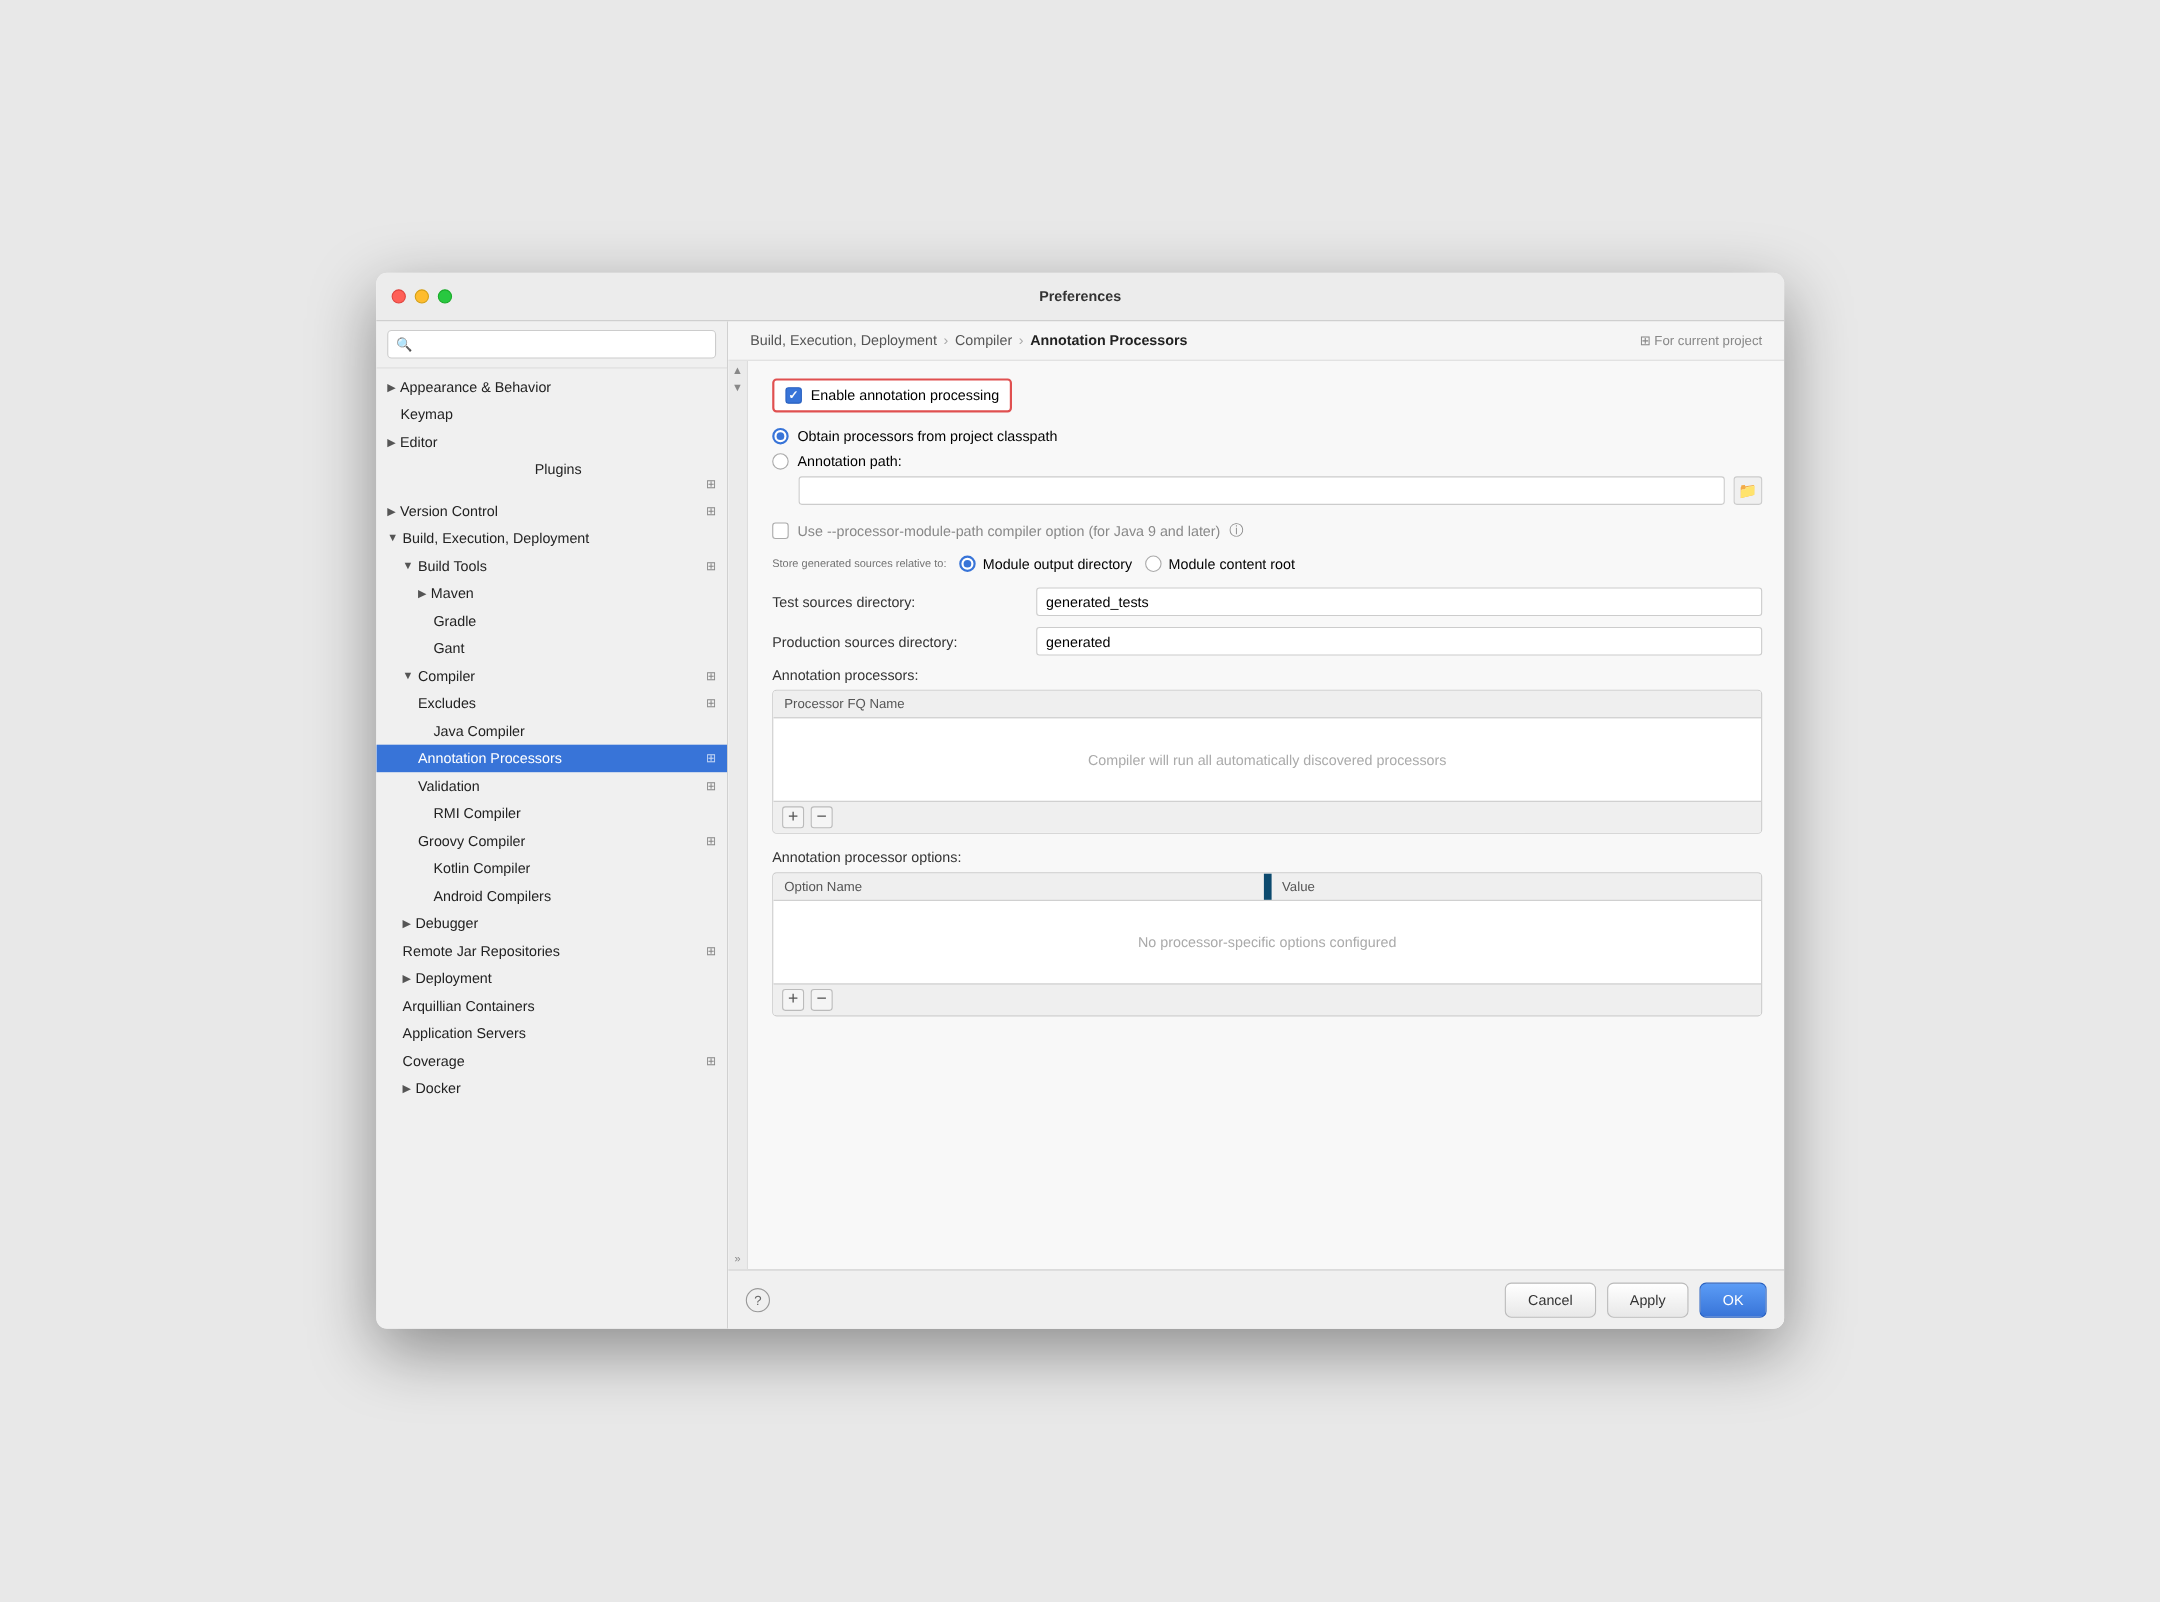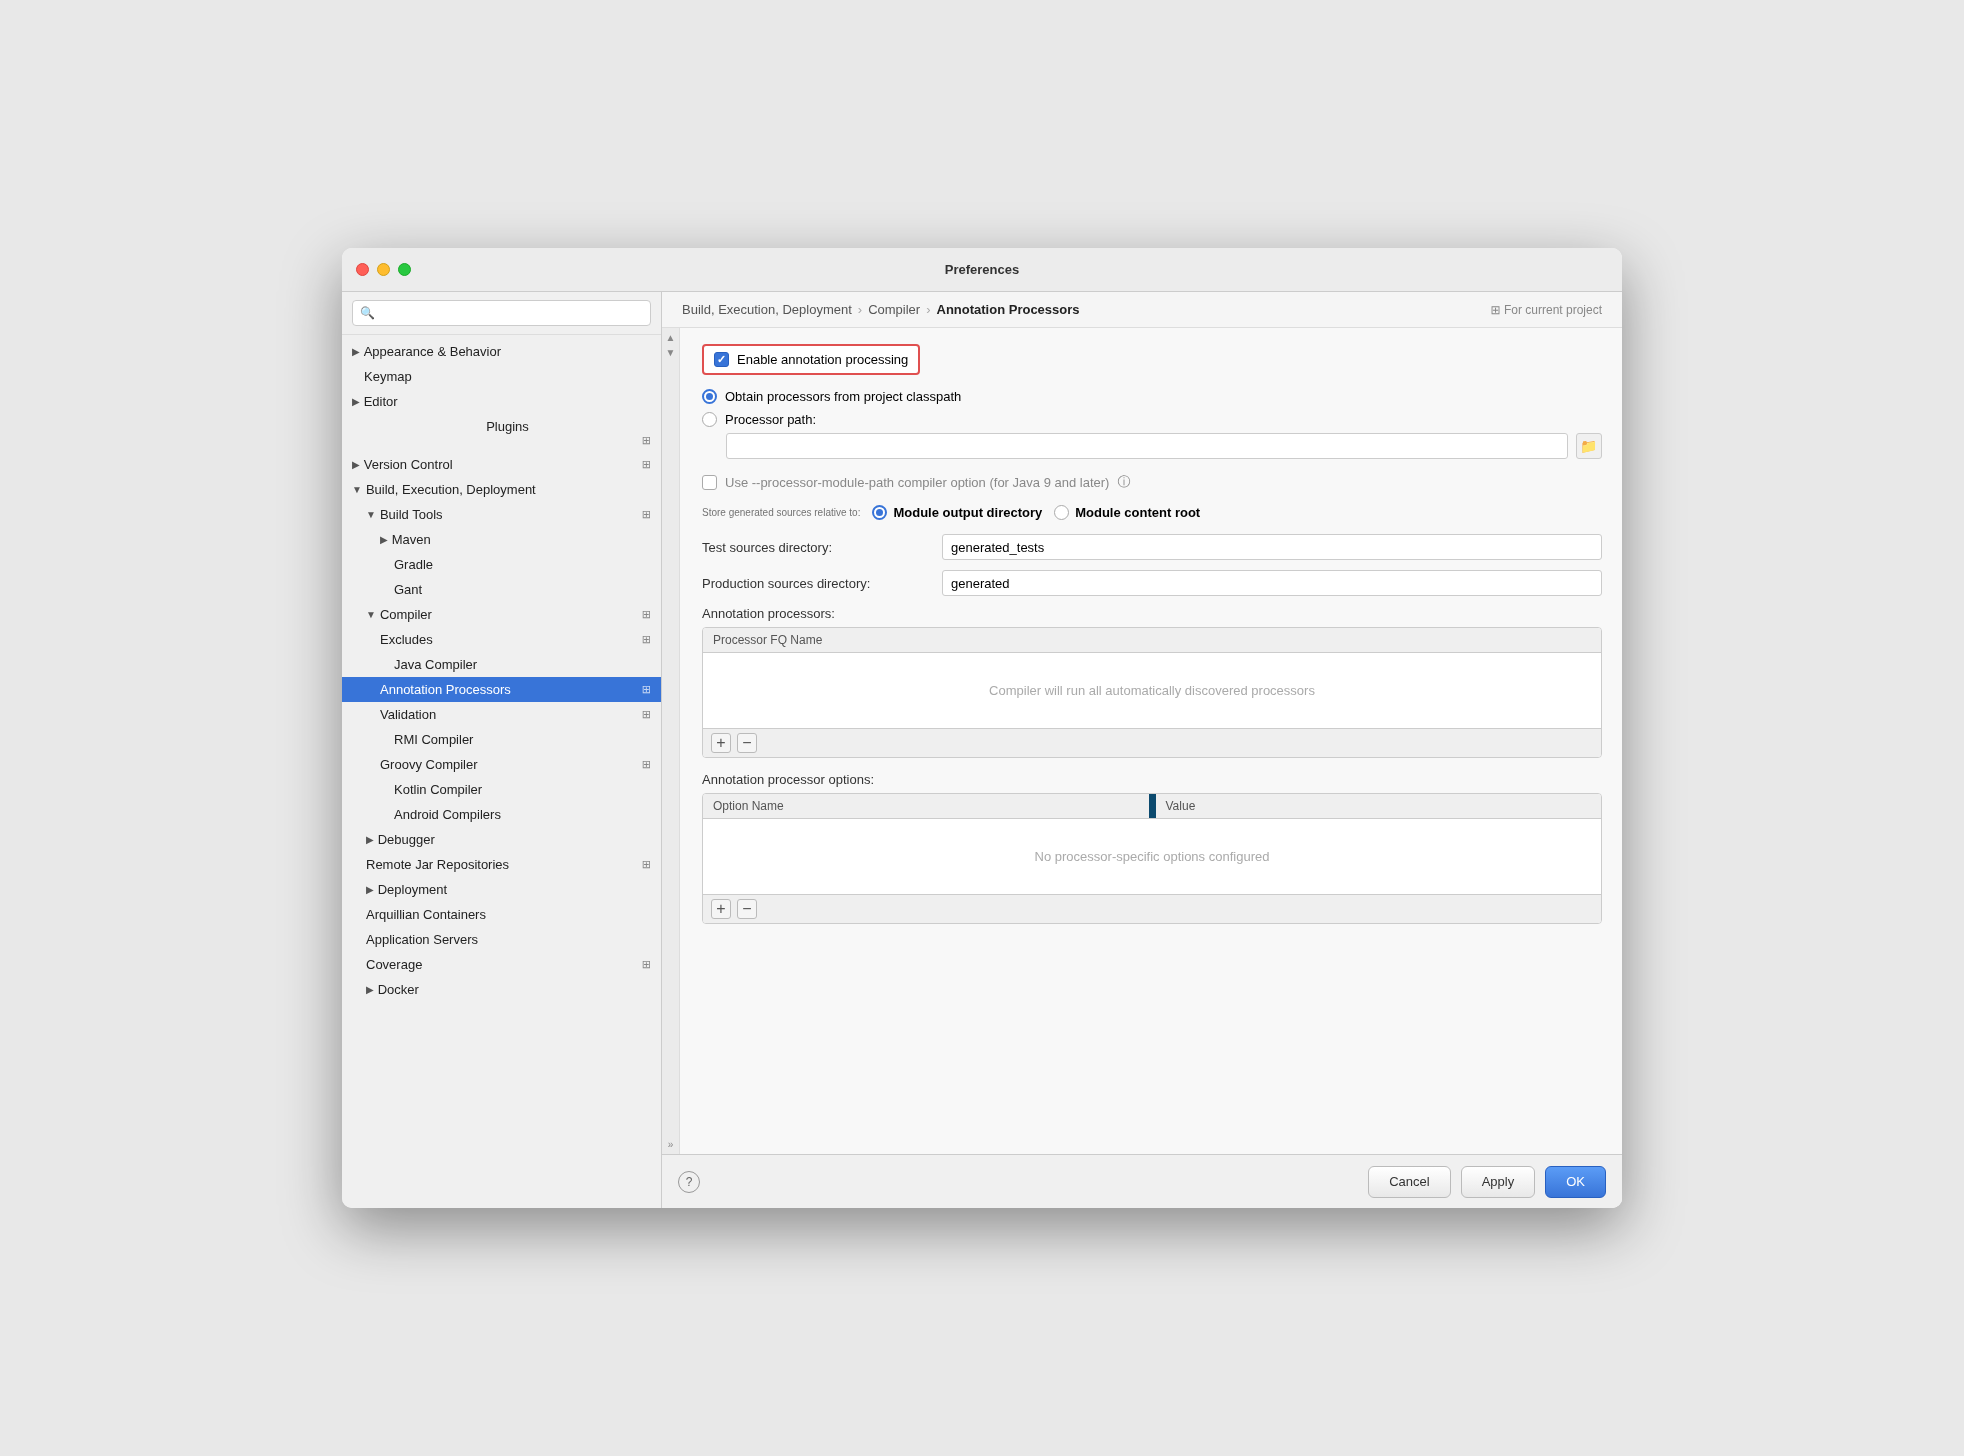--- a/index.html
+++ b/index.html
@@ -296,21 +296,20 @@
       display: flex;
       align-items: center;
       gap: 12px;
       margin-bottom: 14px;
     }
     .store-sources-label { color: #737373; font-size: 10px; }
     .radio-option {
       display: flex;
       gap: 6px;
       cursor: pointer;
-      font-weight: bold;
     }
     .field-row {
       display: flex;
       align-items: center;
       margin-bottom: 10px;
     }
     .field-label {
       width: 240px;
       color: #333;
       font-size: 13px;
@@ -627,21 +626,21 @@
             <span>Enable annotation processing</span>
           </div>
 
           <div class="radio-row">
             <div class="radio-blue filled"></div>
             <span>Obtain processors from project classpath</span>
           </div>
 
           <div class="radio-row" style="margin-bottom: 6px;">
             <div class="radio-empty"></div>
-            <span>Processor path:</span>
+            <span>Annotation path:</span>
           </div>
           <div class="processor-path-row" style="padding-left: 24px;">
             <input class="processor-path-input" type="text" value="" style="">
             <div class="folder-btn">
               <span>📁</span>
             </div>
           </div>
 
           <div class="option-row">
             <div class="checkbox-unchecked"></div>

